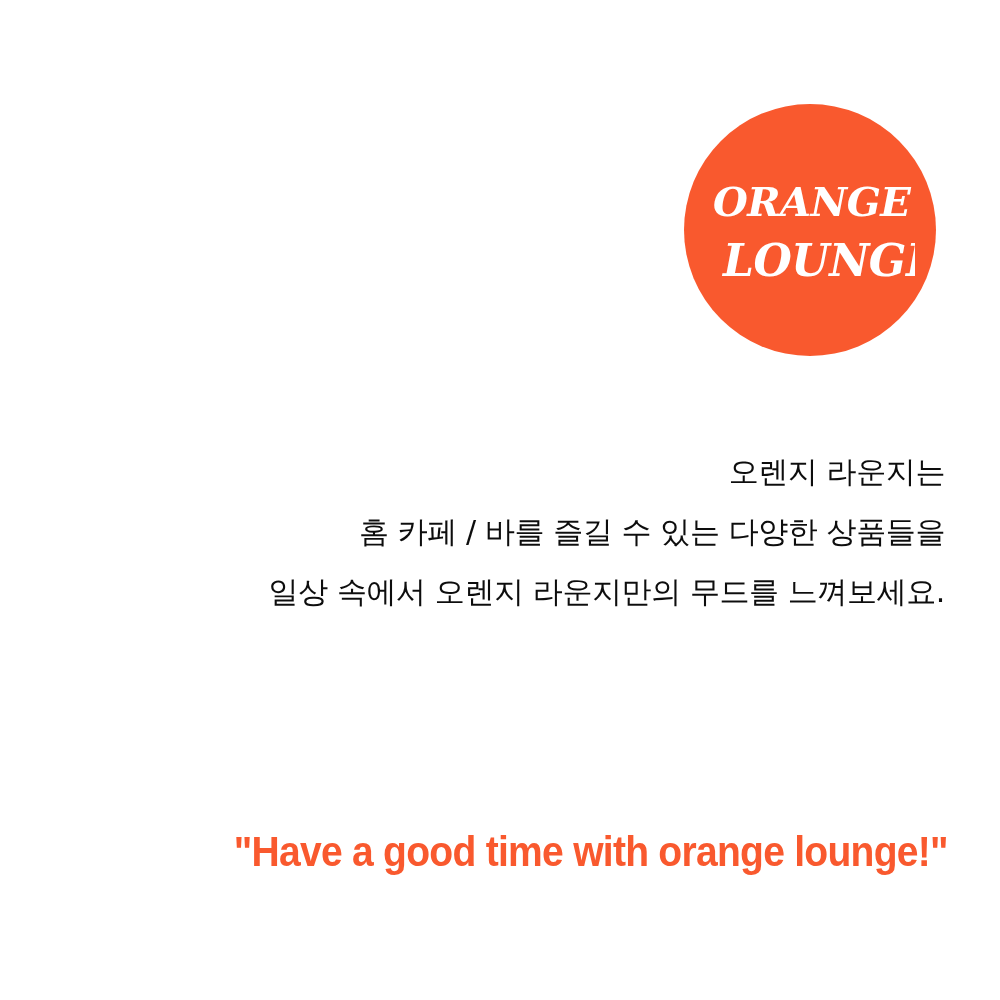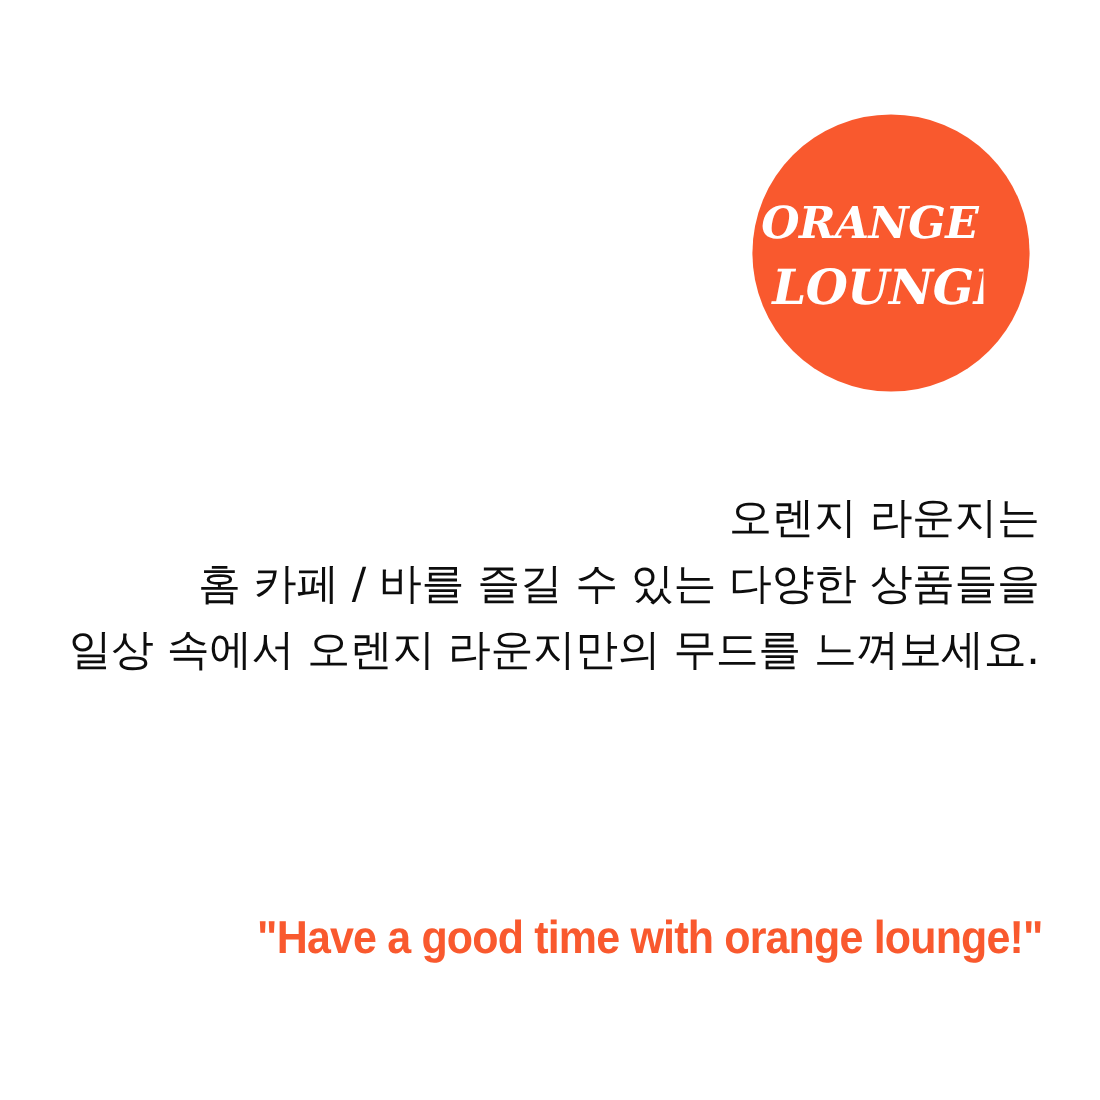--- a/index.html
+++ b/index.html
@@ -25,20 +25,21 @@
   .logo-badge {
     position: absolute;
     left: 684px;
     top: 104px;
     width: 252px;
     height: 252px;
     border-radius: 50%;
     background: #f9592e;
     display: flex;
     flex-direction: column;
+    align-items: center;
     justify-content: center;
     overflow: hidden;
   }
 
   .logo-wordmark {
     display: block;
     width: 210px;
     height: 125px;
   }
 
@@ -55,21 +56,21 @@
     position: absolute;
     left: 55px;
     top: 442px;
     width: 890px;
     text-align: right;
   }
 
   .body-line {
     display: block;
     font-family: "DejaVu Sans", "Liberation Sans", sans-serif;
-    font-size: 39px;
+    font-size: 30px;
     font-weight: 400;
     line-height: 60px;
     color: #0d0d0d;
     letter-spacing: -0.4px;
     white-space: nowrap;
   }
 
   
   .tagline {
     position: absolute;

